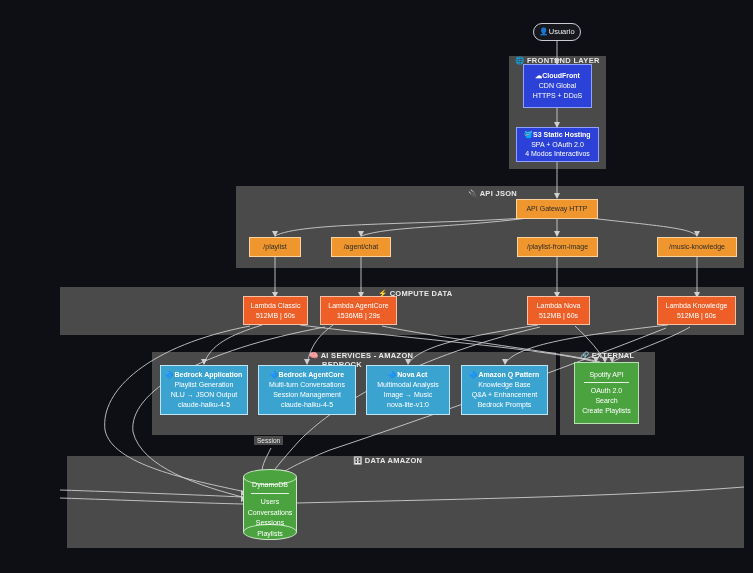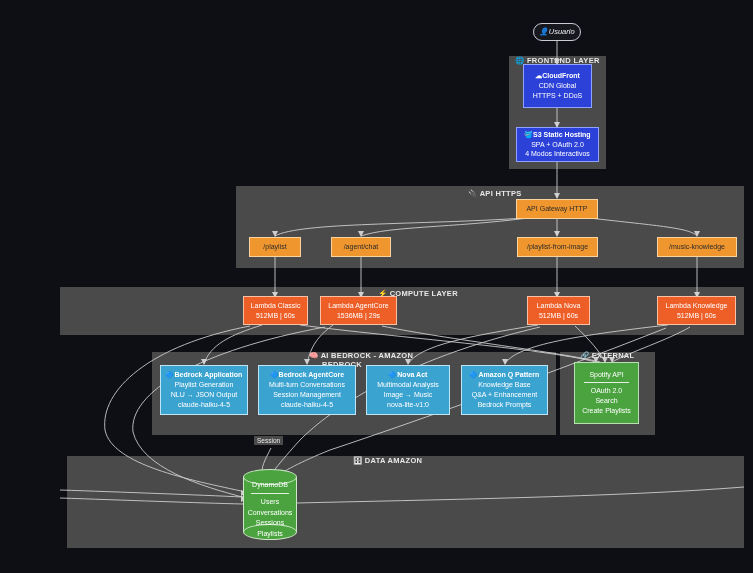--- a/index.html
+++ b/index.html
@@ -42,21 +42,21 @@
   .node .ln{display:block;white-space:nowrap;}
   .node .ln.head{font-weight:bold;}
   
   .n-blue{background:#2c41d8;border:1px solid #8fa3ff;color:#ffffff;}
   .n-cyan{background:#3ba3d0;border:1px solid #bfe4f5;color:#ffffff;}
   .n-orange{background:#f0962e;border:1px solid #fbd3a0;color:#2b2b2b;}
   .n-orange2{background:#ee5f28;border:1px solid #f8c0a5;color:#ffffff;}
   .n-green{background:#4aa33f;border:1px solid #b9e0b3;color:#ffffff;}
   .n-user{
     background:#16181d;border:1.2px solid #c8ccd4;color:#e9ecf2;
-    border-radius:11px;font-size:7.5px;font-style:italic;
+    border-radius:11px;font-size:7.5px;
   }
   .divider{
     width:72%;height:1px;background:#ffffff;opacity:.85;margin:2.5px 0 3px 0;
   }
   .cyl{
     position:absolute;z-index:5;
   }
   .cyl .body{
     position:absolute;left:0;right:0;top:8px;bottom:8px;
     background:#4aa33f;border-left:1.2px solid #cde8c8;border-right:1.2px solid #cde8c8;
@@ -89,29 +89,29 @@
   <div class="layer" style="left:60px;top:287px;width:684px;height:48px;"></div>
   <div class="layer" style="left:152px;top:352px;width:404px;height:83px;"></div>
   <div class="layer" style="left:560px;top:352px;width:95px;height:83px;"></div>
   <div class="layer" style="left:67px;top:456px;width:677px;height:92px;"></div>
 
   <div class="layer-title" style="left:509px;top:56px;width:97px;">
     <span class="ic">🌐</span><span>FRONTEND LAYER</span>
   </div>
 
   <div class="layer-title" style="left:468px;top:189px;width:90px;text-align:left;">
-    <span class="ic">🔌</span><span>API HTTPS</span>
+    <span class="ic">🔌</span><span>API JSON</span>
   </div>
 
   <div class="layer-title" style="left:378px;top:289px;width:110px;text-align:left;">
-    <span class="ic">⚡</span><span>COMPUTE LAYER</span>
+    <span class="ic">⚡</span><span>COMPUTE DATA</span>
   </div>
 
   <div class="layer-title" style="left:309px;top:351px;width:120px;text-align:left;">
-    <span class="ic">🧠</span><span>AI BEDROCK - AMAZON</span>
+    <span class="ic">🧠</span><span>AI SERVICES - AMAZON</span>
   </div>
   <div class="layer-title" style="left:322px;top:360px;width:80px;text-align:left;">
     <span>BEDROCK</span>
   </div>
 
   <div class="layer-title" style="left:580px;top:351px;width:70px;text-align:left;">
     <span class="ic">🔗</span><span>EXTERNAL</span>
   </div>
 
   <div class="layer-title" style="left:353px;top:456px;width:90px;text-align:left;">

